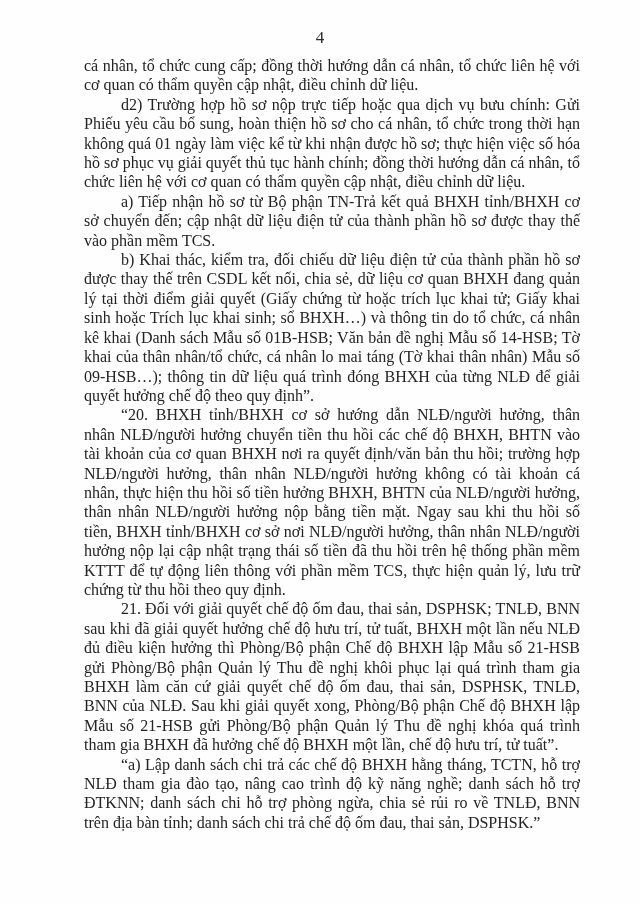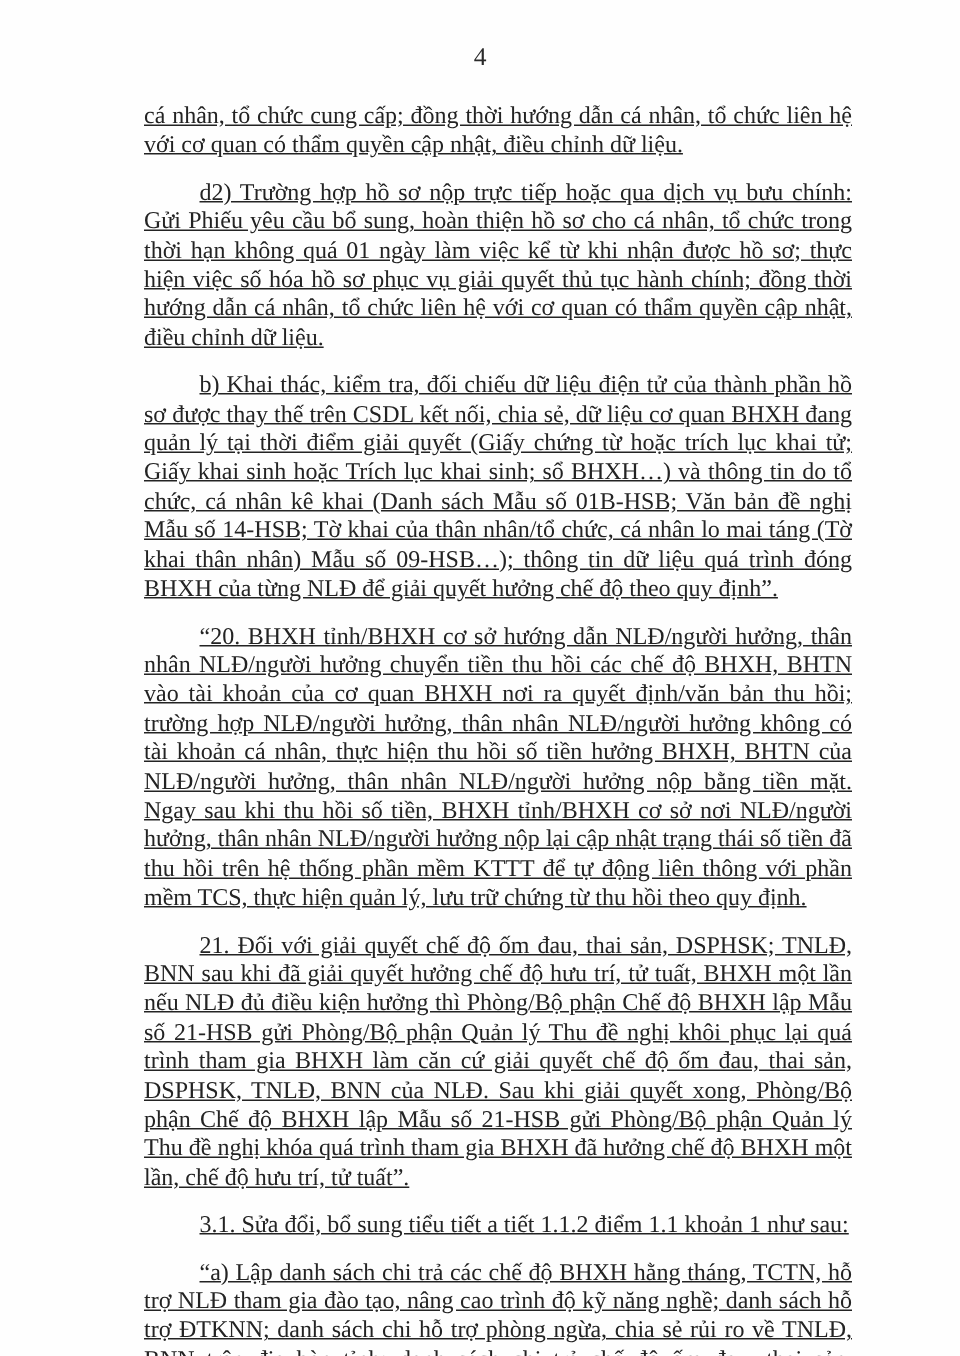--- a/index.html
+++ b/index.html
@@ -29,38 +29,37 @@
     position: absolute;
     left: 84px;
     top: 56px;
     width: 496px;
     font-size: 16px;
     line-height: 19.4px;
     text-align: justify;
     color: #232323;
   }
   .text-block p {
-    margin: 12px;
+    margin: 0;
     padding: 0;
-    text-decoration: underline;
   }
   .text-block p.indent {
     text-indent: 37px;
   }
   .text-block p.bold {
     font-weight: bold;
   }
 </style>
 </head>
 <body>
 
 <div class="sheet">
   <div class="page-number">4</div>
   <div class="text-block">
       <p class="">cá nhân, tổ chức cung cấp; đồng thời hướng dẫn cá nhân, tổ chức liên hệ với cơ quan có thẩm quyền cập nhật, điều chỉnh dữ liệu.</p>
       <p class="indent">d2) Trường hợp hồ sơ nộp trực tiếp hoặc qua dịch vụ bưu chính: Gửi Phiếu yêu cầu bổ sung, hoàn thiện hồ sơ cho cá nhân, tổ chức trong thời hạn không quá 01 ngày làm việc kể từ khi nhận được hồ sơ; thực hiện việc số hóa hồ sơ phục vụ giải quyết thủ tục hành chính; đồng thời hướng dẫn cá nhân, tổ chức liên hệ với cơ quan có thẩm quyền cập nhật, điều chỉnh dữ liệu.</p>
+      <p class="indent">a) Tiếp nhận hồ sơ từ Bộ phận TN-Trả kết quả BHXH tỉnh/BHXH cơ sở chuyển đến; cập nhật dữ liệu điện tử của thành phần hồ sơ được thay thế vào phần mềm TCS.</p>
       <p class="indent">b) Khai thác, kiểm tra, đối chiếu dữ liệu điện tử của thành phần hồ sơ được thay thế trên CSDL kết nối, chia sẻ, dữ liệu cơ quan BHXH đang quản lý tại thời điểm giải quyết (Giấy chứng từ hoặc trích lục khai tử; Giấy khai sinh hoặc Trích lục khai sinh; sổ BHXH…) và thông tin do tổ chức, cá nhân kê khai (Danh sách Mẫu số 01B-HSB; Văn bản đề nghị Mẫu số 14-HSB; Tờ khai của thân nhân/tổ chức, cá nhân lo mai táng (Tờ khai thân nhân) Mẫu số 09-HSB…); thông tin dữ liệu quá trình đóng BHXH của từng NLĐ để giải quyết hưởng chế độ theo quy định”.</p>
       <p class="indent">“20. BHXH tỉnh/BHXH cơ sở hướng dẫn NLĐ/người hưởng, thân nhân NLĐ/người hưởng chuyển tiền thu hồi các chế độ BHXH, BHTN vào tài khoản của cơ quan BHXH nơi ra quyết định/văn bản thu hồi; trường hợp NLĐ/người hưởng, thân nhân NLĐ/người hưởng không có tài khoản cá nhân, thực hiện thu hồi số tiền hưởng BHXH, BHTN của NLĐ/người hưởng, thân nhân NLĐ/người hưởng nộp bằng tiền mặt. Ngay sau khi thu hồi số tiền, BHXH tỉnh/BHXH cơ sở nơi NLĐ/người hưởng, thân nhân NLĐ/người hưởng nộp lại cập nhật trạng thái số tiền đã thu hồi trên hệ thống phần mềm KTTT để tự động liên thông với phần mềm TCS, thực hiện quản lý, lưu trữ chứng từ thu hồi theo quy định.</p>
       <p class="indent">21. Đối với giải quyết chế độ ốm đau, thai sản, DSPHSK; TNLĐ, BNN sau khi đã giải quyết hưởng chế độ hưu trí, tử tuất, BHXH một lần nếu NLĐ đủ điều kiện hưởng thì Phòng/Bộ phận Chế độ BHXH lập Mẫu số 21-HSB gửi Phòng/Bộ phận Quản lý Thu đề nghị khôi phục lại quá trình tham gia BHXH làm căn cứ giải quyết chế độ ốm đau, thai sản, DSPHSK, TNLĐ, BNN của NLĐ. Sau khi giải quyết xong, Phòng/Bộ phận Chế độ BHXH lập Mẫu số 21-HSB gửi Phòng/Bộ phận Quản lý Thu đề nghị khóa quá trình tham gia BHXH đã hưởng chế độ BHXH một lần, chế độ hưu trí, tử tuất”.</p>
-      <p class="indent">3.1. Sửa đổi, bổ sung tiểu tiết a tiết 1.1.2 điểm 1.1 khoản 1 như sau:</p>
       <p class="indent">“a) Lập danh sách chi trả các chế độ BHXH hằng tháng, TCTN, hỗ trợ NLĐ tham gia đào tạo, nâng cao trình độ kỹ năng nghề; danh sách hỗ trợ ĐTKNN; danh sách chi hỗ trợ phòng ngừa, chia sẻ rủi ro về TNLĐ, BNN trên địa bàn tỉnh; danh sách chi trả chế độ ốm đau, thai sản, DSPHSK.”</p>
     </div>
 </div>
 
 </body></html>

